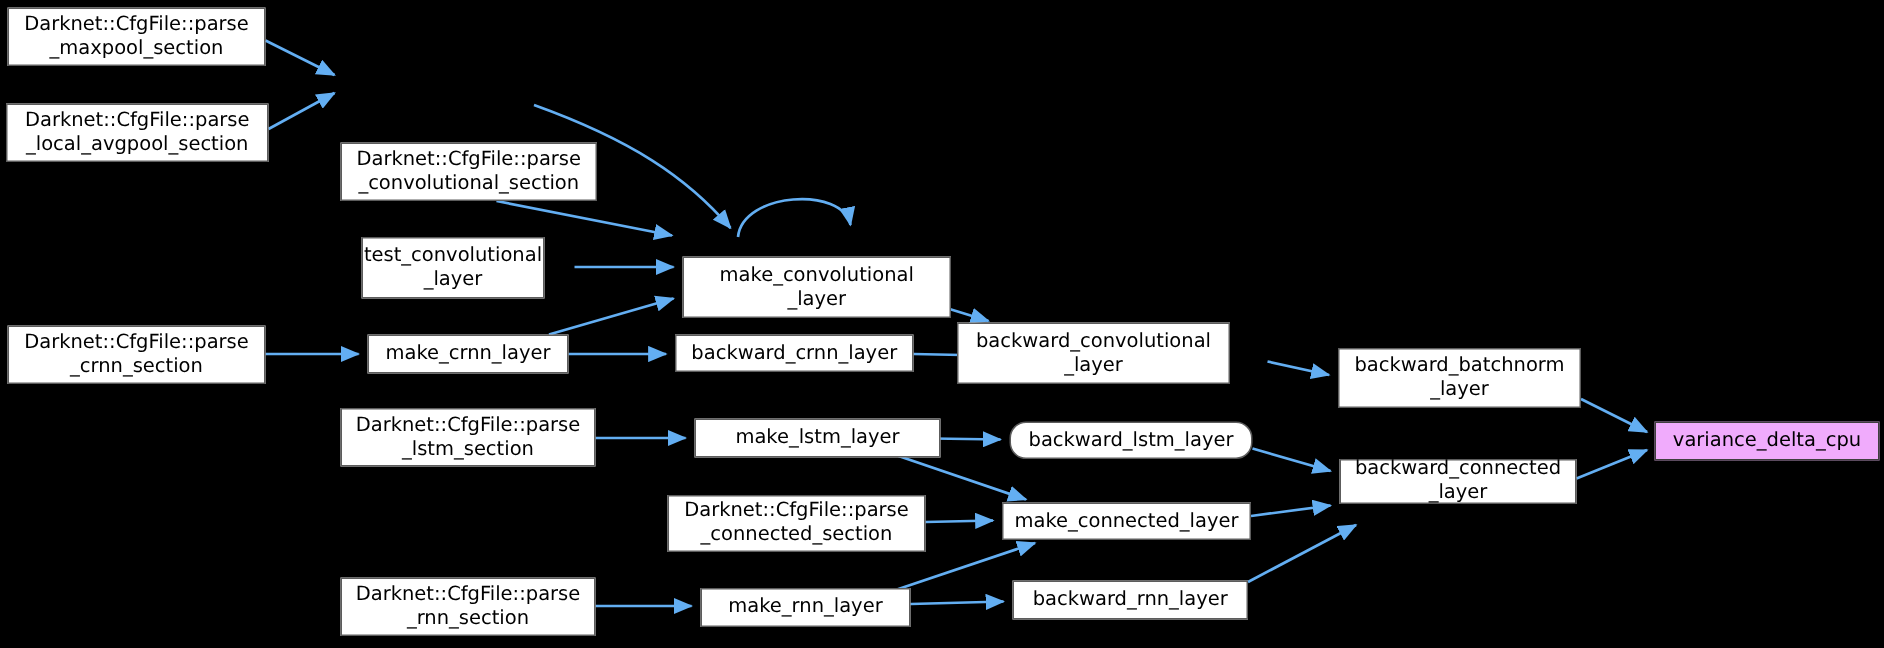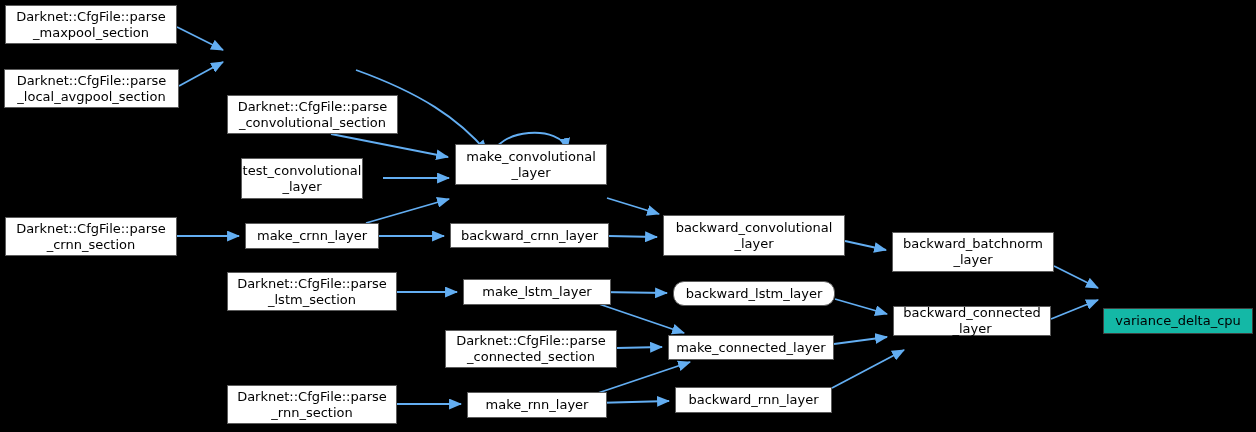--- a/index.html
+++ b/index.html
@@ -6,21 +6,21 @@
   body{width:1256px;height:432px;overflow:hidden;}
   .graph{position:relative;width:1256px;height:432px;font-family:"DejaVu Sans",sans-serif;}
   .edge-layer{position:absolute;left:0;top:0;width:1256px;height:432px;}
   .node{
     position:absolute;box-sizing:border-box;
     display:flex;align-items:center;justify-content:center;
     background:#ffffff;border:1.7px solid #5c5c5c;
     color:#000;font-size:13px;line-height:16px;
     text-align:center;white-space:pre-line;cursor:pointer;
   }
-  .node.highlight{background:#14b8a6;border-color:#3f3f3f;margin-top:27px;}
+  .node.highlight{background:#f0abfc;border-color:#3f3f3f;}
 </style>
 </head>
 <body>
 
 <div class="graph" id="graph">
   <svg class="edge-layer" id="edge-svg" viewBox="0 0 1256 432">
       <defs>
         <marker id="arw" viewBox="0 0 12 10" refX="11" refY="5" markerUnits="userSpaceOnUse" markerWidth="13" markerHeight="11" orient="auto">
           <path d="M0,0L12,5L0,10z" fill="#63aef2"></path>
         </marker>
@@ -51,34 +51,34 @@
       <path d="M1051,319 L1098,300" fill="none" stroke="#63aef2" stroke-width="1.8" marker-end="url(#arw)"></path>
     </svg>
 <div class="node" style="left: 5px; top: 5px; width: 172px; height: 39px;">Darknet::CfgFile::parse
 _maxpool_section</div>
     <div class="node" style="left: 4px; top: 69px; width: 175px; height: 39px;">Darknet::CfgFile::parse
 _local_avgpool_section</div>
     <div class="node" style="left: 227px; top: 95px; width: 171px; height: 39px;">Darknet::CfgFile::parse
 _convolutional_section</div>
     <div class="node" style="left: 241px; top: 158px; width: 122px; height: 41px;">test_convolutional
 _layer</div>
-    <div class="node" style="left: 455px; top: 144px; width: 152px; height: 41px;">make_convolutional
+    <div class="node" style="left: 455px; top: 171px; width: 179px; height: 41px;">make_convolutional
 _layer</div>
     <div class="node" style="left: 5px; top: 217px; width: 172px; height: 39px;">Darknet::CfgFile::parse
 _crnn_section</div>
     <div class="node" style="left: 450px; top: 223px; width: 159px; height: 25px;">backward_crnn_layer</div>
     <div class="node" style="left: 245px; top: 223px; width: 134px; height: 26px;">make_crnn_layer</div>
-    <div class="node" style="left: 663px; top: 215px; width: 182px; height: 41px;">backward_convolutional
+    <div class="node" style="left: 638px; top: 215px; width: 182px; height: 41px;">backward_convolutional
 _layer</div>
     <div class="node" style="left: 892px; top: 232px; width: 162px; height: 40px;">backward_batchnorm
 _layer</div>
     <div class="node highlight" style="left: 1103px; top: 281px; width: 150px; height: 26px;">variance_delta_cpu</div>
     <div class="node" style="left: 227px; top: 272px; width: 170px; height: 39px;">Darknet::CfgFile::parse
 _lstm_section</div>
-    <div class="node" style="left: 463px; top: 279px; width: 148px; height: 26px;">make_lstm_layer</div>
+    <div class="node" style="left: 463px; top: 279px; width: 164px; height: 26px;">make_lstm_layer</div>
     <div class="node" style="left: 673px; top: 281px; width: 162px; height: 25px; border-radius: 11px;">backward_lstm_layer</div>
     <div class="node" style="left: 445px; top: 330px; width: 172px; height: 38px;">Darknet::CfgFile::parse
 _connected_section</div>
     <div class="node" style="left: 668px; top: 335px; width: 166px; height: 25px; text-align: center;">make_connected_layer</div>
     <div class="node" style="left: 893px; top: 306px; width: 158px; height: 30px;">backward_connected
 _layer</div>
     <div class="node" style="left: 467px; top: 392px; width: 140px; height: 26px;">make_rnn_layer</div>
     <div class="node" style="left: 675px; top: 387px; width: 157px; height: 26px;">backward_rnn_layer</div>
     <div class="node" style="left: 227px; top: 385px; width: 170px; height: 39px;">Darknet::CfgFile::parse
 _rnn_section</div>

